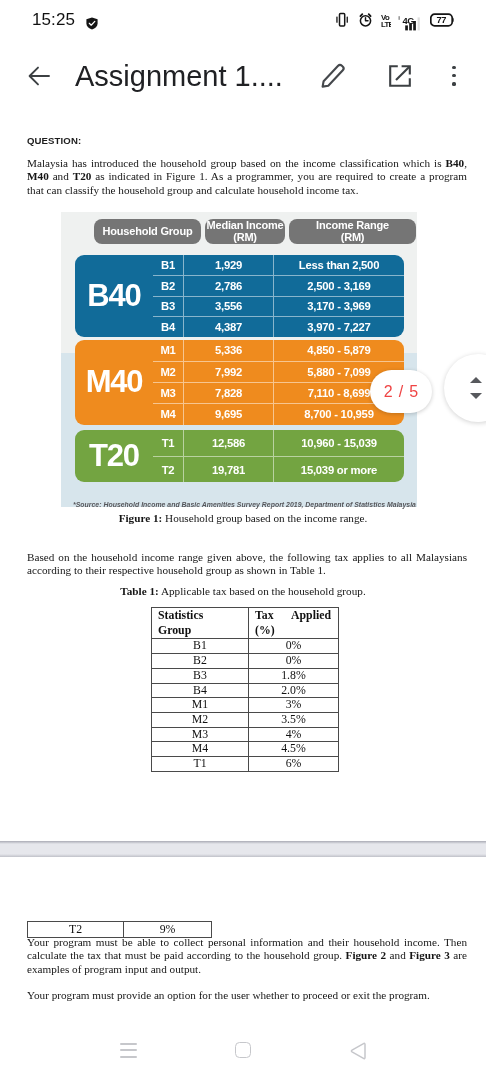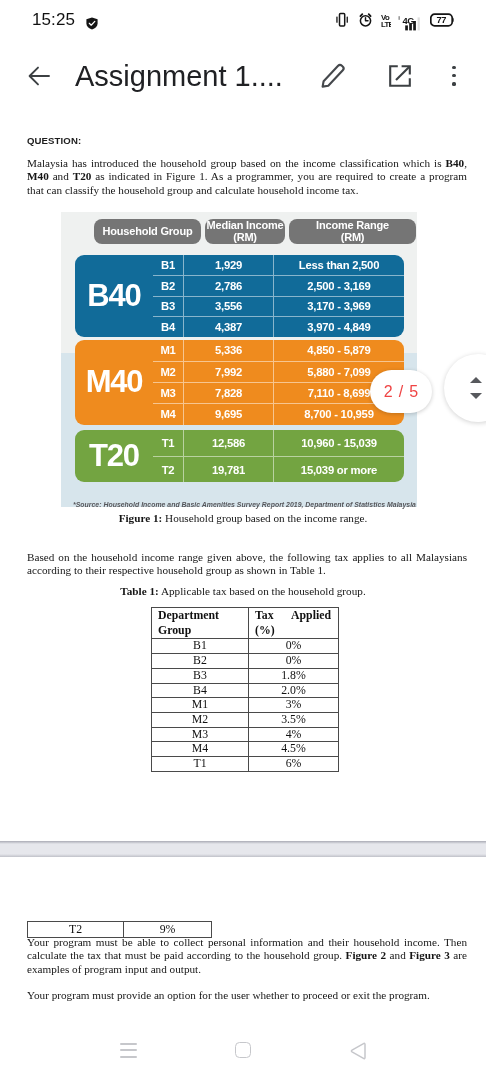--- a/index.html
+++ b/index.html
@@ -230,21 +230,21 @@
                   <div class="fc fc3">2,500 - 3,169</div>
                 </div>
                 <div class="frow">
                   <div class="fc fc1">B3</div>
                   <div class="fc fc2">3,556</div>
                   <div class="fc fc3">3,170 - 3,969</div>
                 </div>
                 <div class="frow">
                   <div class="fc fc1">B4</div>
                   <div class="fc fc2">4,387</div>
-                  <div class="fc fc3">3,970 - 4,849</div>
+                  <div class="fc fc3">3,970 - 7,227</div>
                 </div>
               </div>
             </div>
             <div class="grp m40" style="top: 120.5px; height: 85px;">
               <div class="grp-label">M40</div>
               <div class="grp-rows">
                 <div class="frow">
                   <div class="fc fc1">M1</div>
                   <div class="fc fc2">5,336</div>
                   <div class="fc fc3">4,850 - 5,879</div>
@@ -285,21 +285,21 @@
       </div>
       <div class="fig-src">*Source:  Household Income and Basic Amenities Survey Report 2019, Department of Statistics Malaysia</div>
       <div class="fig-cap"><b>Figure 1:</b><span> Household group based on the income range.</span></div>
 
       <div class="para2">Based on the household income range given above, the following tax applies to all Malaysians according to their respective household group as shown in Table 1.</div>
       <div class="tab-cap"><b>Table 1:</b><span> Applicable tax based on the household group.</span></div>
 
       <table class="tax">
           <tbody>
             <tr class="hr1">
-              <td class="hd first">Department</td>
+              <td class="hd first">Statistics</td>
               <td class="hd first">
                 <span class="taxhdr-inner">
                   <span>Tax</span>
                   <span>Applied</span>
                 </span>
               </td>
             </tr>
             <tr class="hr2">
               <td class="hd">Group</td>
               <td class="hd">(%)</td>

